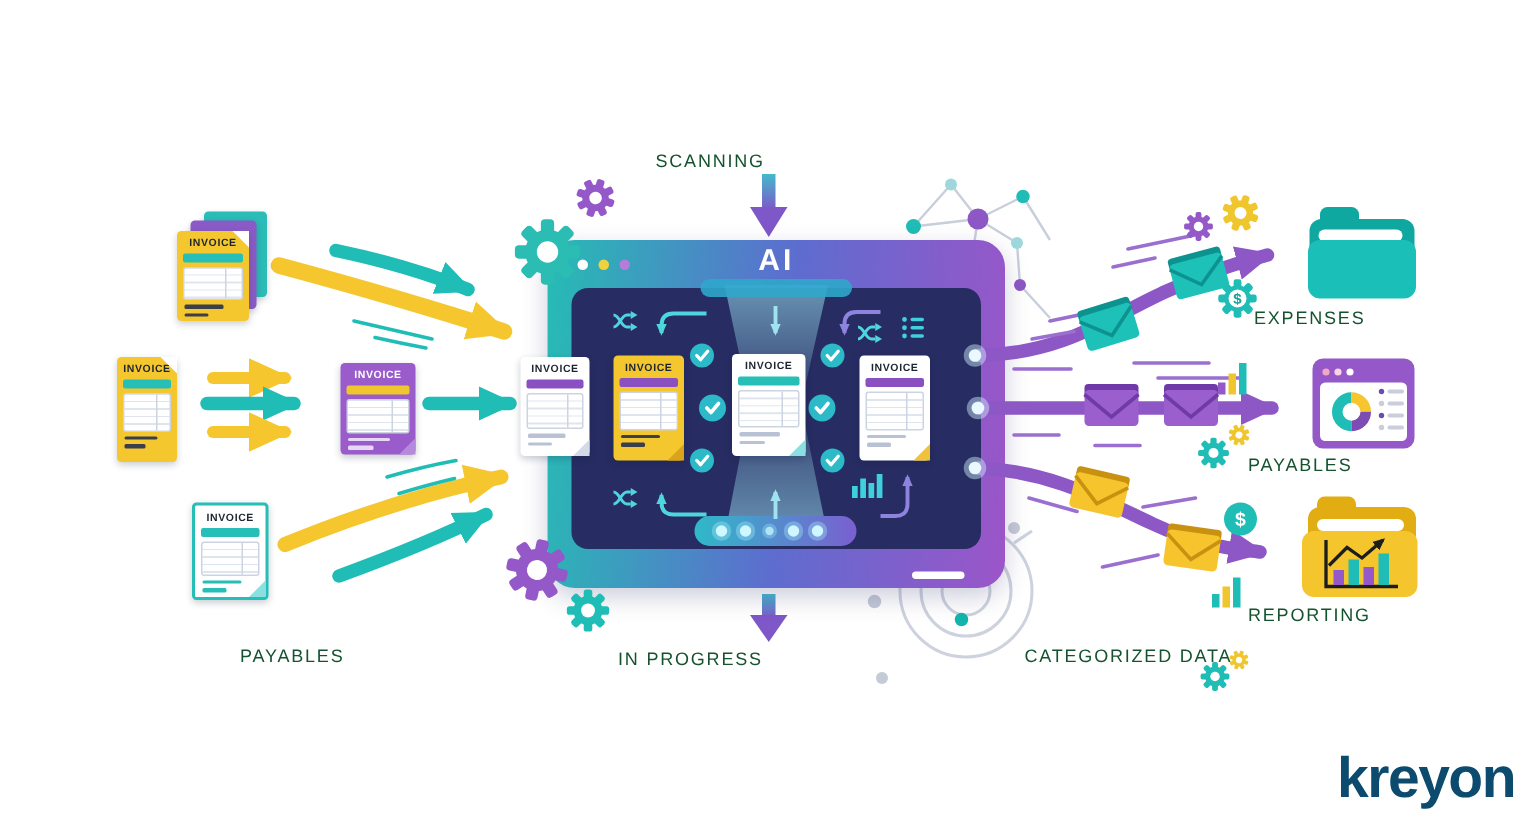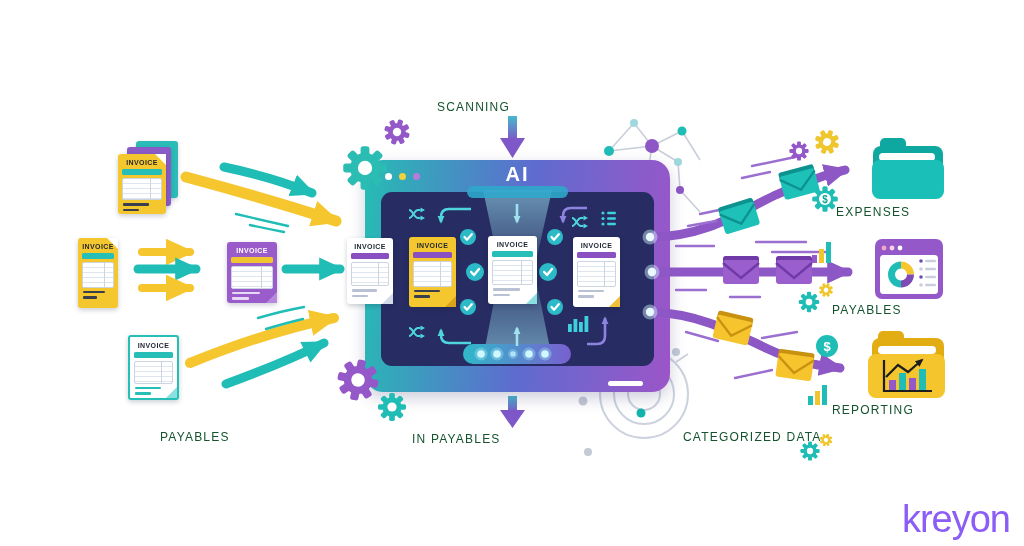--- a/index.html
+++ b/index.html
@@ -49,22 +49,22 @@
   .f-tl{border-width:0 0 11px 11px;border-color:transparent transparent #8adfe0 transparent;}
   .f-yl{border-width:0 0 11px 11px;border-color:transparent transparent #efc23a transparent;}
   .f-pl{border-width:0 0 11px 11px;border-color:transparent transparent #b58adc transparent;}
   .f-gr{border-width:0 0 11px 11px;border-color:transparent transparent #d4dbe8 transparent;}
   .fold-tr{position:absolute;right:0;top:0;width:0;height:0;border-style:solid;
            border-width:0 11px 11px 0;border-color:transparent #fff transparent transparent;}
   
   .sheet{position:absolute;border-radius:3px;z-index:4;box-shadow:0 2px 4px rgba(20,30,60,.2);}
 
   
-  .logo{position:absolute;right:14px;top:498px;z-index:6;font-weight:400;font-size:38px;
-        letter-spacing:-1px;color:#8b5cf6;}
+  .logo{position:absolute;right:14px;top:498px;z-index:6;font-weight:700;font-size:38px;
+        letter-spacing:-1px;color:#0c4a6e;}
 </style>
 </head>
 <body>
 
 <div class="stage">
 
 <svg id="bg" class="layer" width="1024" height="546" viewBox="0 0 1024 546">
   <defs>
     <marker id="ahY" viewBox="0 0 10 10" refX="8" refY="5" markerWidth="30" markerHeight="30" markerUnits="userSpaceOnUse" orient="auto">
           <path d="M0,0.6 L9.6,5 L0,9.4 Z" fill="#F5C62E"></path>
@@ -478,21 +478,21 @@
   <div class="dbar b-teal"></div>
       <div class="dtbl"></div>
   <div class="dln l1 ln-teal"></div>
       <div class="dln l2 ln-teal"></div>
   <div class="fold f-tl"></div>
 </div>
 
 <div class="cap" style="left:160px;top:430px;width:152px">PAYABLES</div>
 <div class="cap" style="left:437px;top:100px;width:150px">SCANNING</div>
 <div class="cap cap2" style="left:412px;top:432px;width:200px">
-  <div>IN PAYABLES</div>
+  <div>IN PROGRESS</div>
 </div>
 <div class="cap" style="left:683px;top:430px;width:200px">CATEGORIZED DATA</div>
 <div class="cap" style="left:836px;top:205px;width:150px">EXPENSES</div>
 <div class="cap" style="left:832px;top:303px;width:150px">PAYABLES</div>
 <div class="cap" style="left:832px;top:403px;width:150px">REPORTING</div>
 
 <div class="logo">kreyon</div>
 
 </div>
 

